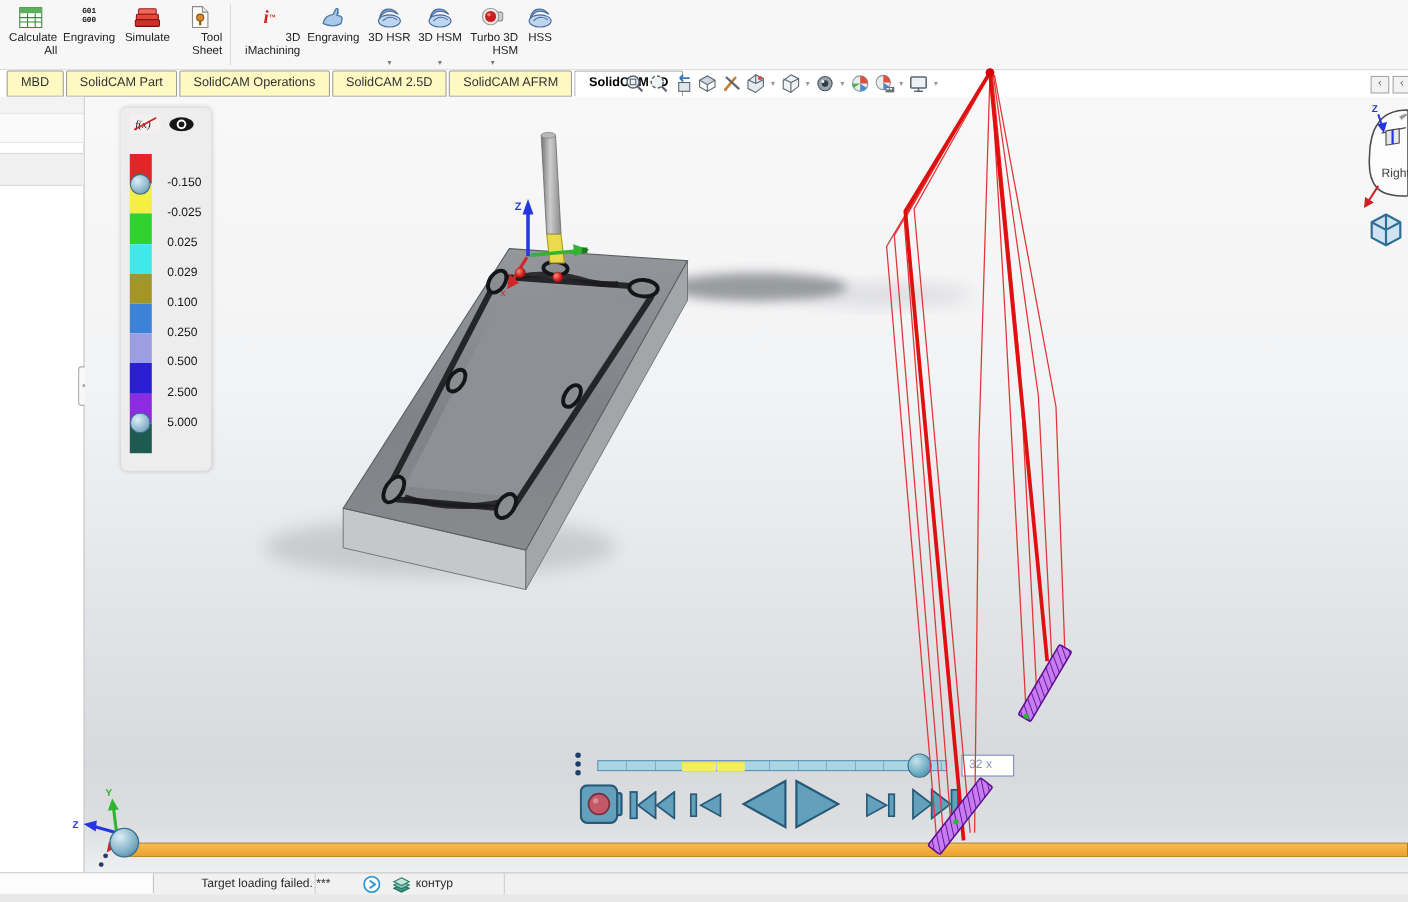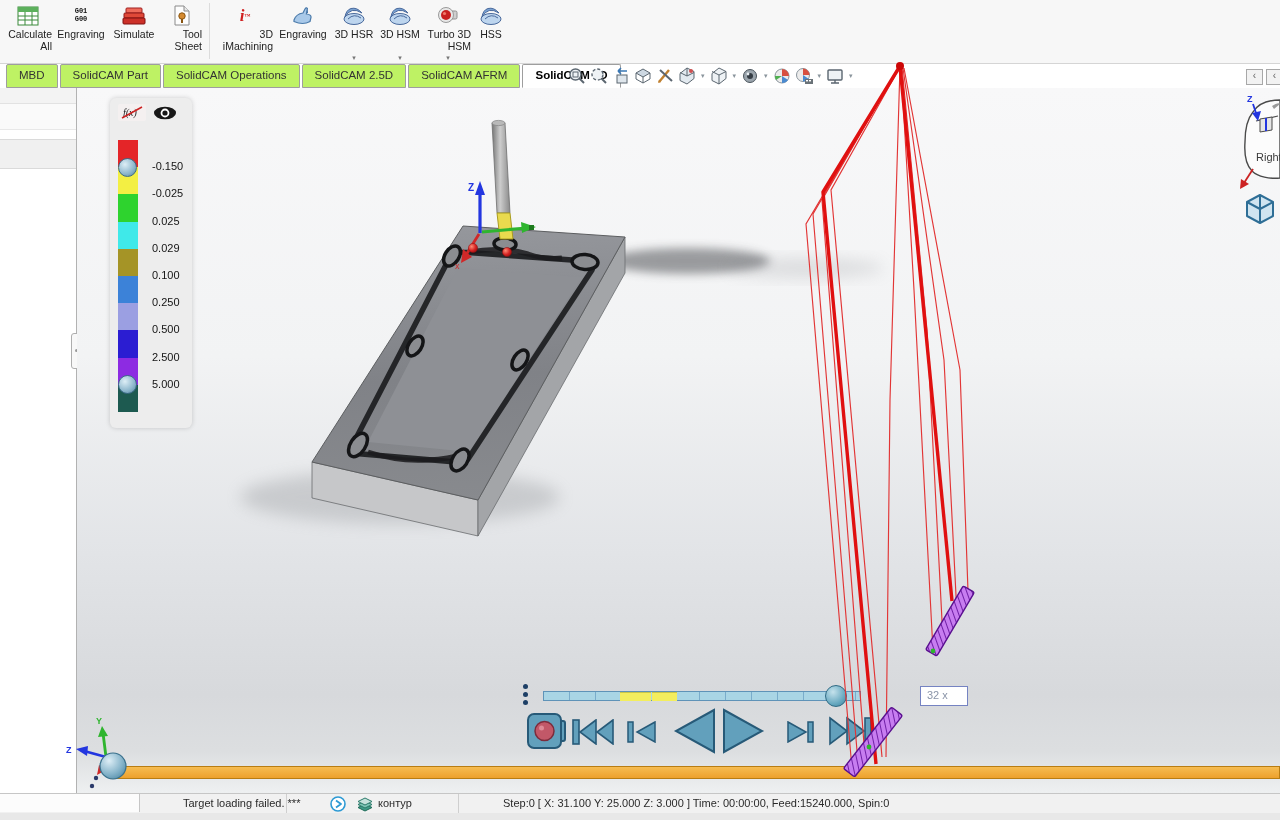--- a/index.html
+++ b/index.html
@@ -12,21 +12,21 @@
          padding:1px 2px;font-size:10.5px;line-height:11.5px;color:#222;text-align:right;cursor:default;}
   .ric{height:25px;display:flex;align-items:center;justify-content:center;margin-bottom:1px;}
   .gcode i{display:block;font:bold 7px/7.5px "Liberation Mono",monospace;font-style:normal;color:#111;}
   .rdrop{position:absolute;bottom:-1px;left:50%;transform:translateX(-50%);font-size:7px;color:#777;}
   .rsep{width:1px;height:56px;background:#dcdcdc;margin:1px 5px 0 5px;flex:0 0 1px;}
   .imach{font:italic bold 17px "Liberation Serif",serif;color:#d02020;}
   .imach sup{font-size:6px;}
   
   .tabbar{position:absolute;left:0;top:64px;width:1280px;height:24px;background:#ffffff;}
   .tabs{position:absolute;left:6px;top:0;display:flex;height:24px;}
-  .tab{background:#bef264;border:1px solid #9e9e9e;padding:4px 12px 0;font-size:11.5px;color:#333;
+  .tab{background:#fef9c3;border:1px solid #9e9e9e;padding:4px 12px 0;font-size:11.5px;color:#333;
        margin-right:2px;border-radius:2px 2px 0 0;white-space:nowrap;cursor:default;}
   .tab.active{background:#fff;border-bottom:1px solid #fff;font-weight:bold;color:#000;}
   .headsup{position:absolute;left:566px;top:2px;display:flex;align-items:center;}
   .hicon{width:22px;height:20px;display:flex;align-items:center;justify-content:center;border-radius:2px;}
   .hcaret{font-size:7px;color:#8a949c;margin:0 3px;}
   .corner-btn{position:absolute;top:5px;width:15px;height:14px;background:#f2f2f2;border:1px solid #a8a8a8;
        font-size:10px;line-height:12px;color:#666;text-align:center;}
   
   .leftpanel{position:absolute;left:0;top:88px;width:77px;height:705px;background:#fff;border-right:1px solid #b2b2b2;box-sizing:border-box;}
   .lp-bar1{height:15px;background:#f3f3f3;border-bottom:1px solid #e2e2e2;}
@@ -49,21 +49,21 @@
      background:radial-gradient(circle at 35% 32%,#ddeef6,#8cb6cc 60%,#507e9a);border:1px solid #3c6c88;box-sizing:border-box;}
   
   .pb-dots{position:absolute;left:446px;top:596px;display:flex;flex-direction:column;gap:3px;}
   .pb-dots span{width:5px;height:5px;border-radius:50%;background:#1d3f66;}
   .pb-track{position:absolute;left:466px;top:603px;width:318px;height:10px;background:#a9d5e5;
      border:1px solid #5f93b8;box-sizing:border-box;
      background-image:repeating-linear-gradient(90deg,transparent 0 25px,#79accb 25px 26px);}
   .pb-yellow{position:absolute;top:0;height:8px;background:#f3ee5e;border-top:1px solid #c9c64a;}
   .pb-knob{position:absolute;left:748px;top:597px;width:22px;height:22px;border-radius:50%;
      background:radial-gradient(circle at 35% 30%,#c5e2ec,#63a6be 65%,#3d7d96);border:1px solid #2f6a84;box-sizing:border-box;}
-  .speedbox{position:absolute;left:843px;top:598px;width:48px;height:20px;background:#fff;border:1.5px solid #7583c2;
+  .speedbox{position:absolute;left:797px;top:598px;width:48px;height:20px;background:#fff;border:1.5px solid #7583c2;
      box-sizing:border-box;font-size:11px;color:#8a94a8;padding:2px 0 0 6px;}
   .pbtn{position:absolute;}
   
   .groundbar{position:absolute;left:33px;top:678px;width:1170px;height:13px;
      background:linear-gradient(180deg,#f6bc52,#eda12c);border:1.5px solid #b97d12;box-sizing:border-box;}
   
   .statusbar{position:absolute;left:0;top:793px;width:1280px;height:19px;background:#f1f1f1;border-top:1px solid #c6c6c6;font-size:11px;color:#2a2a2a;}
   .statusfoot{position:absolute;left:0;top:813px;width:1280px;height:7px;background:#e8e8e8;}
   .sb-cell{position:absolute;top:3px;white-space:nowrap;margin-left:38px;}
   .sb-sep{position:absolute;top:0;width:1px;height:19px;background:#cfcfcf;}
@@ -549,17 +549,16 @@
     </div>
     <div class="sb-cell" style="left:318px;top:3px">
       <svg width="18" height="15">
           <polygon points="9,7 16,10.5 9,14 2,10.5" fill="#3f9a86" stroke="#1d6a58"></polygon>
           <polygon points="9,4 16,7.5 9,11 2,7.5" fill="#7cc4b4" stroke="#2a7a6a"></polygon>
           <polygon points="9,1 16,4.5 9,8 2,4.5" fill="#c5e2dc" stroke="#2a7a6a"></polygon>
         </svg>
     </div>
     <div class="sb-cell" style="left:340px">контур</div>
     <div class="sb-sep" style="left:458px"></div>
-    <div class="sb-cell" style="left:465px">Step:0 [ X: 31.100 Y: 25.000 Z: 3.000 ] Time: 00:00:00, Feed:15240.000, Spin:0</div>
   </div>
   <div class="statusfoot"></div>
 
 </div>
 
 </body></html>

